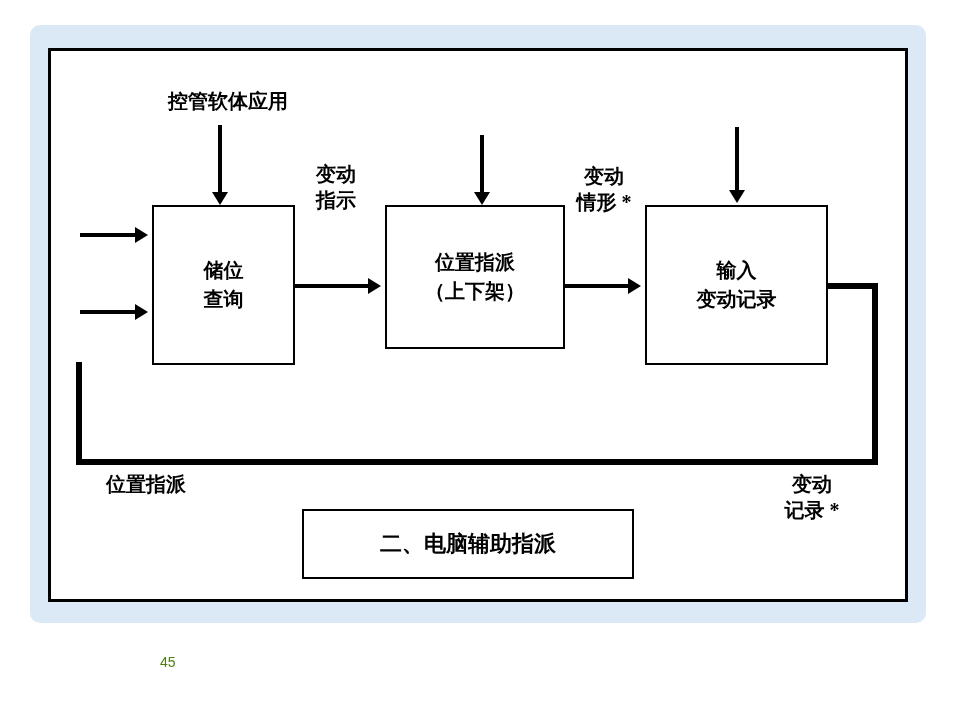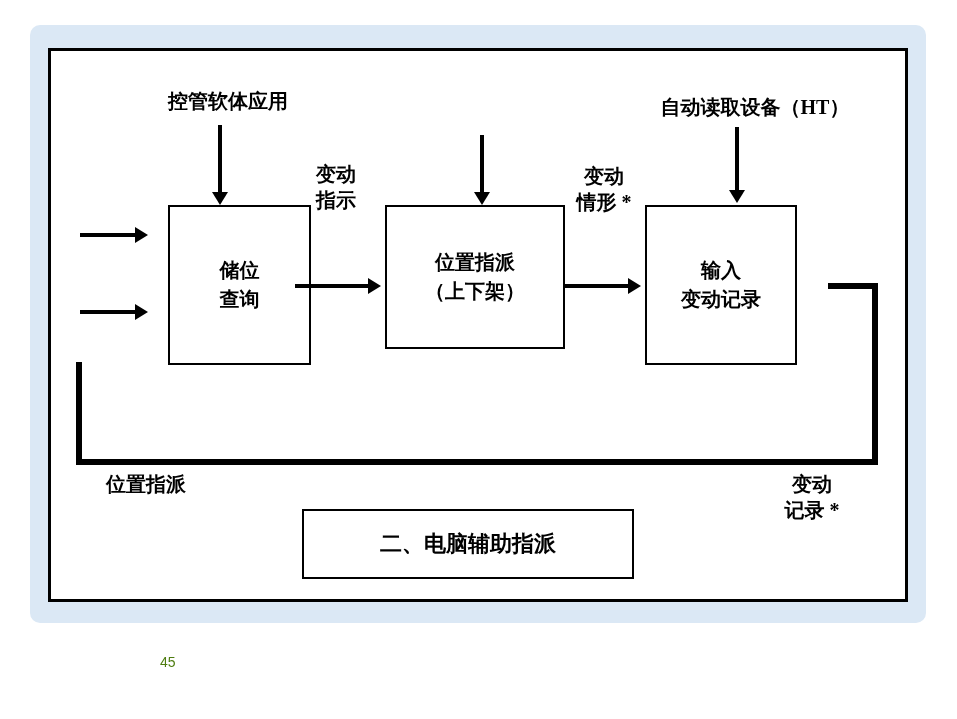--- a/index.html
+++ b/index.html
@@ -33,23 +33,23 @@
     border: 2px solid #000000;
     display: flex;
     flex-direction: column;
     align-items: center;
     justify-content: center;
     font-weight: bold;
     font-size: 20px;
     line-height: 1.45;
     text-align: center;
   }
-  .box1 { left: 168px; top: 205px; width: 143px; height: 160px; }
+  .box1 { left: 152px; top: 205px; width: 143px; height: 160px; }
   .box2 { left: 385px; top: 205px; width: 180px; height: 144px; }
-  .box3 { left: 645px; top: 205px; width: 152px; height: 160px; }
+  .box3 { left: 645px; top: 205px; width: 183px; height: 160px; }
   .lbl {
     position: absolute;
     font-weight: bold;
     font-size: 20px;
     line-height: 1.3;
     text-align: center;
     white-space: nowrap;
   }
   .lbl-software        { left: 128px; top: 88px;  width: 200px; }
   .lbl-incoming        { left: 66px;  top: 166px; width: 80px;  }
@@ -97,23 +97,20 @@
 <body>
 
 <div class="page">
 
   <div class="blue-mat"></div>
 
   <div class="frame"></div>
 
   <div class="lbl lbl-software">
     <div>控管软体应用</div>
-  </div>
-  <div class="lbl lbl-auto-reader">
-    <div>自动读取设备（HT）</div>
   </div>
 
   <div class="lbl lbl-change-instr">
     <div>变动</div>
     <div>指示</div>
   </div>
   <div class="lbl lbl-change-status">
     <div>变动</div>
     <div>情形 *</div>
   </div>

